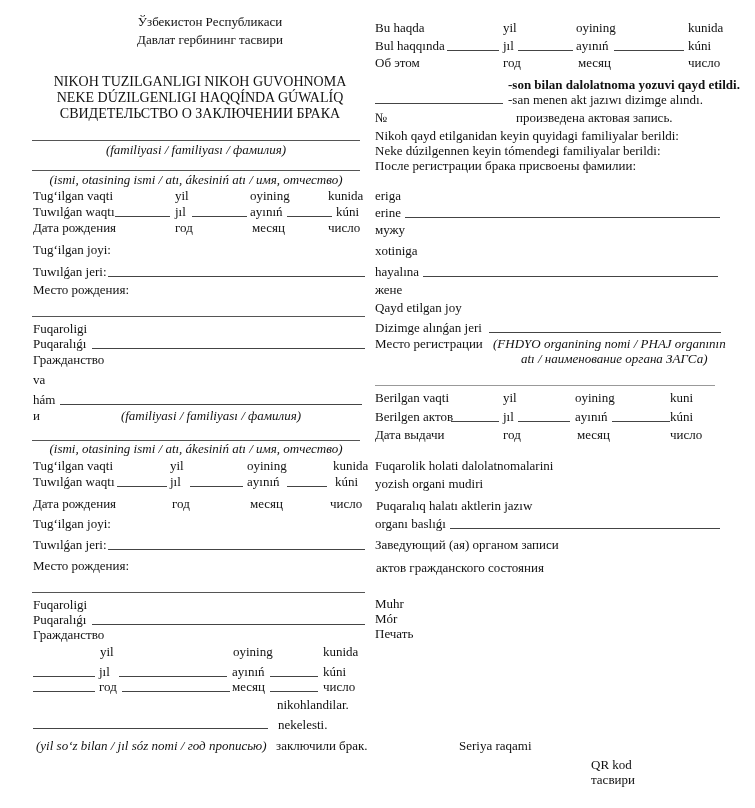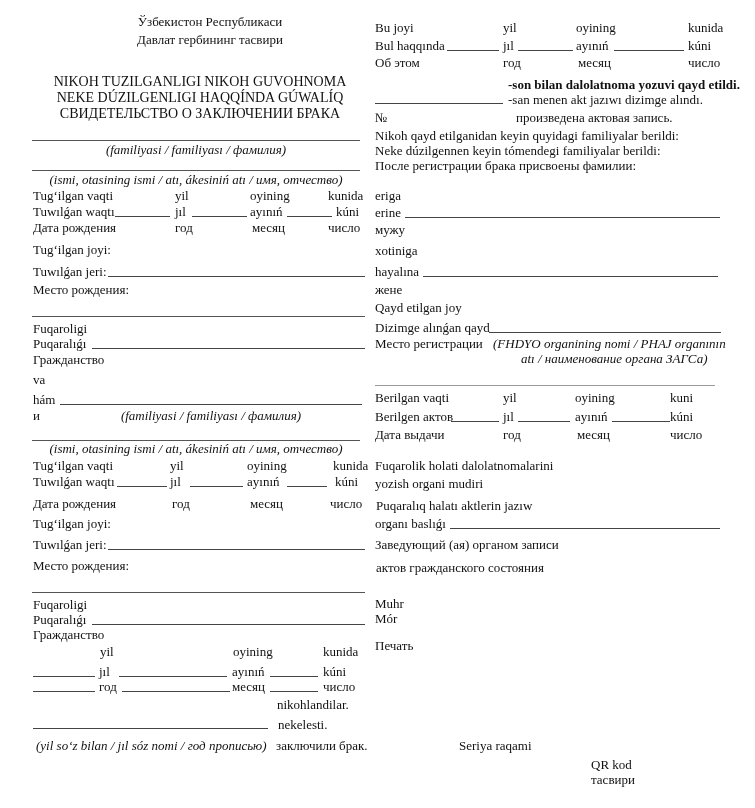--- a/index.html
+++ b/index.html
@@ -122,21 +122,21 @@
   <div class="t" style="left:323px;top:679px;">число</div>
 
   <div class="t" style="left:277px;top:697px;">nikohlandilar.</div>
   <div class="fld" style="left:33px;width:235px;top:716px;"></div>
   <div class="t" style="left:278px;top:717px;">nekelesti.</div>
   <div class="t i" style="left:36px;top:738px;">(yil so‘z bilan / jıl sóz nomi / год прописью)</div>
   <div class="t" style="left:276px;top:738px;">заключили брак.</div>
 </div>
 
 <div>
-  <div class="t" style="left:375px;top:20px;">Bu joyi</div>
+  <div class="t" style="left:375px;top:20px;">Bu haqda</div>
   <div class="t" style="left:503px;top:20px;">yil</div>
   <div class="t" style="left:576px;top:20px;">oyining</div>
   <div class="t" style="left:688px;top:20px;">kunida</div>
 
   <div class="t" style="left:375px;top:38px;">Bul haqqında</div>
   <div class="fld" style="left:447px;width:52px;top:38px;"></div>
   <div class="t" style="left:503px;top:38px;">jıl</div>
   <div class="fld" style="left:518px;width:55px;top:38px;"></div>
   <div class="t" style="left:576px;top:38px;">ayınıń</div>
   <div class="fld" style="left:614px;width:70px;top:38px;"></div>
@@ -165,21 +165,21 @@
   <div class="t" style="left:375px;top:222px;">мужу</div>
 
   <div class="t" style="left:375px;top:243px;">xotiniga</div>
   <div class="t" style="left:375px;top:264px;">hayalına</div>
   <div class="fld" style="left:423px;width:295px;top:264px;"></div>
   <div class="t" style="left:375px;top:282px;">жене</div>
 </div>
 
 <div>
   <div class="t" style="left:375px;top:300px;">Qayd etilgan joy</div>
-  <div class="t" style="left:375px;top:320px;">Dizimge alınǵan qayd</div>
+  <div class="t" style="left:375px;top:320px;">Dizimge alınǵan jeri</div>
   <div class="fld" style="left:489px;width:232px;top:320px;"></div>
   <div class="t" style="left:375px;top:336px;">Место регистрации</div>
   <div class="t i" style="left:493px;top:336px;">(FHDYO organining nomi / PHAJ organının</div>
   <div class="t i" style="left:521px;top:351px;">atı / наименование органа ЗАГСа)</div>
   <div class="lnl" style="left:375px;width:340px;top:385px;"></div>
 </div>
 
 <div>
   <div class="t" style="left:375px;top:390px;">Berilgan vaqti</div>
   <div class="t" style="left:503px;top:390px;">yil</div>
@@ -206,20 +206,20 @@
   <div class="t" style="left:376px;top:498px;">Puqaralıq halatı aktlerin jazıw</div>
   <div class="t" style="left:375px;top:516px;">organı baslıǵı</div>
   <div class="fld" style="left:450px;width:270px;top:516px;"></div>
   <div class="t" style="left:375px;top:537px;text-align:right;">Заведующий (ая) органом записи</div>
   <div class="t" style="left:376px;top:560px;">актов гражданского состояния</div>
 </div>
 
 <div>
   <div class="t" style="left:375px;top:596px;text-align:center;">Muhr</div>
   <div class="t" style="left:375px;top:611px;">Mór</div>
-  <div class="t" style="left:375px;top:626px;margin-top:12px;">Печать</div>
+  <div class="t" style="left:375px;top:626px;">Печать</div>
 </div>
 
 <div>
   <div class="t" style="left:459px;top:738px;">Seriya raqami</div>
   <div class="t" style="left:591px;top:757px;">QR kod</div>
   <div class="t" style="left:591px;top:772px;">тасвири</div>
 </div>
 
 </body></html>

